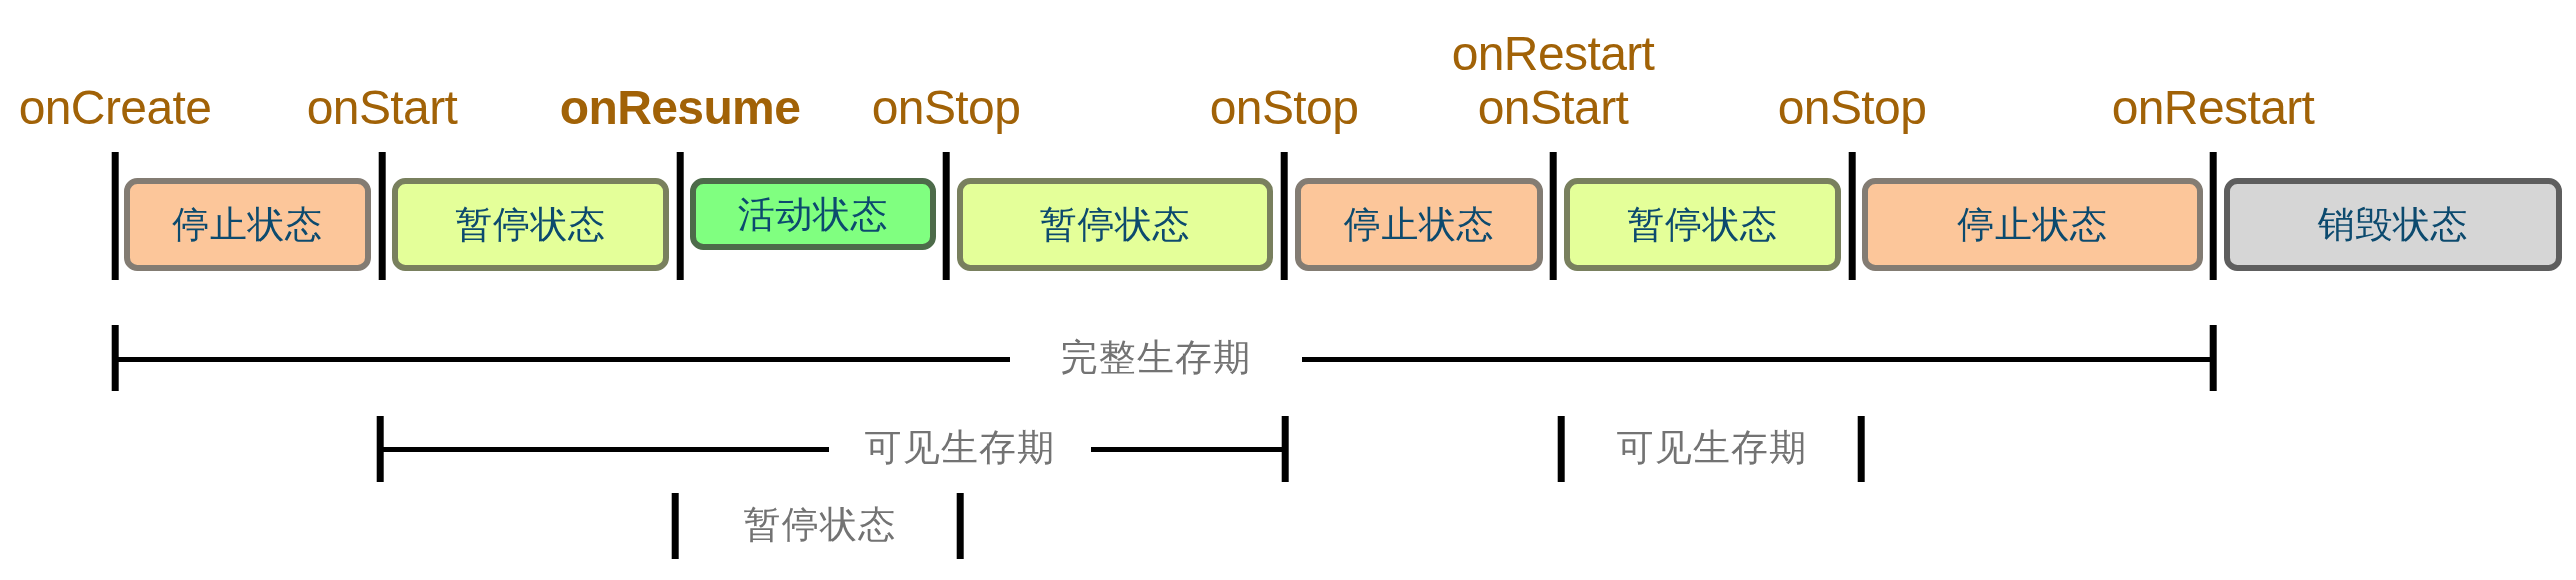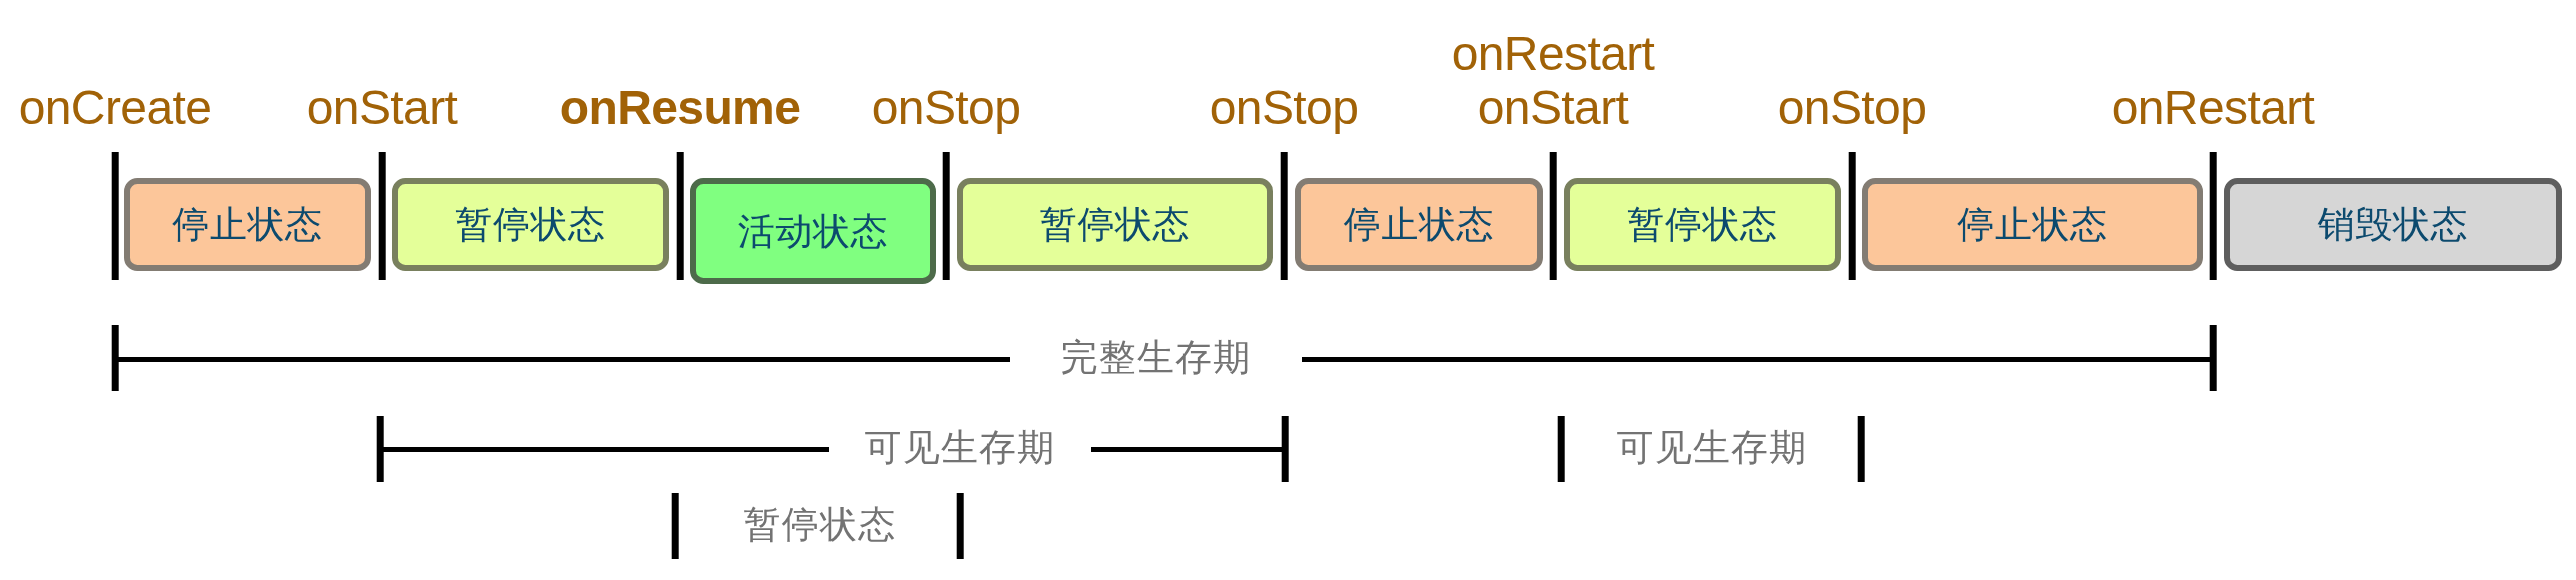--- a/index.html
+++ b/index.html
@@ -121,21 +121,21 @@
       <div class="tick" style="left: 2213px; top: 152px; height: 128px;"></div>
     </div>
 
   <div>
       <div class="state-box" style="left: 124px; top: 178px; width: 247px; height: 93px; background: rgb(252, 198, 154); border-color: rgb(131, 124, 115);">
         <span class="state-label">停止状态</span>
       </div>
       <div class="state-box" style="left: 392px; top: 178px; width: 277px; height: 93px; background: rgb(228, 255, 153); border-color: rgb(121, 128, 94);">
         <span class="state-label">暂停状态</span>
       </div>
-      <div class="state-box" style="left: 690px; top: 178px; width: 246px; height: 106px; background: rgb(128, 255, 128); border-color: rgb(77, 107, 74);">
+      <div class="state-box" style="left: 690px; top: 178px; width: 246px; height: 72px; background: rgb(128, 255, 128); border-color: rgb(77, 107, 74);">
         <span class="state-label">活动状态</span>
       </div>
       <div class="state-box" style="left: 957px; top: 178px; width: 316px; height: 93px; background: rgb(228, 255, 153); border-color: rgb(121, 128, 94);">
         <span class="state-label">暂停状态</span>
       </div>
       <div class="state-box" style="left: 1295px; top: 178px; width: 248px; height: 93px; background: rgb(252, 198, 154); border-color: rgb(131, 124, 115);">
         <span class="state-label">停止状态</span>
       </div>
       <div class="state-box" style="left: 1564px; top: 178px; width: 277px; height: 93px; background: rgb(228, 255, 153); border-color: rgb(121, 128, 94);">
         <span class="state-label">暂停状态</span>

